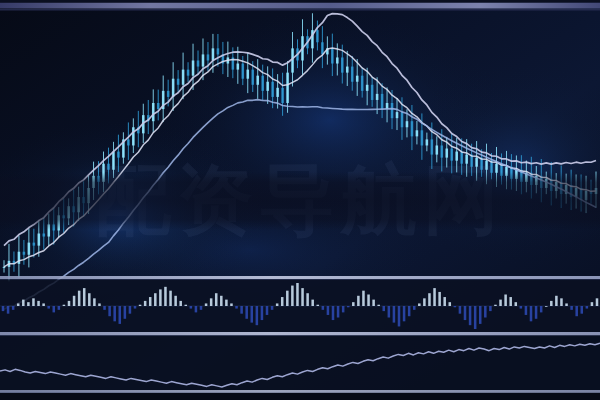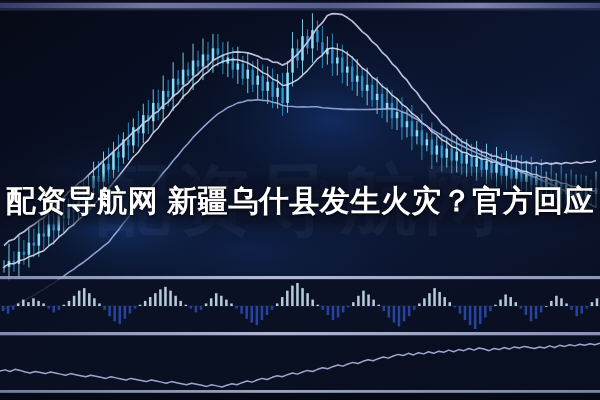--- a/index.html
+++ b/index.html
@@ -514,15 +514,14 @@
     <g>
       <rect x="0" y="390" width="600" height="2.8" fill="url(#divGrad)" opacity="0.78"></rect>
       <rect x="0" y="393" width="600" height="7" fill="#060a16"></rect>
     </g>
   </svg>
 
   <div id="watermark">配资导航网</div>
 
   <div id="headline-scrim"></div>
 
-  <div id="headline">配资导航网 新疆乌什县发生火灾？官方回应</div>
 
 </div>
 
 </body></html>

